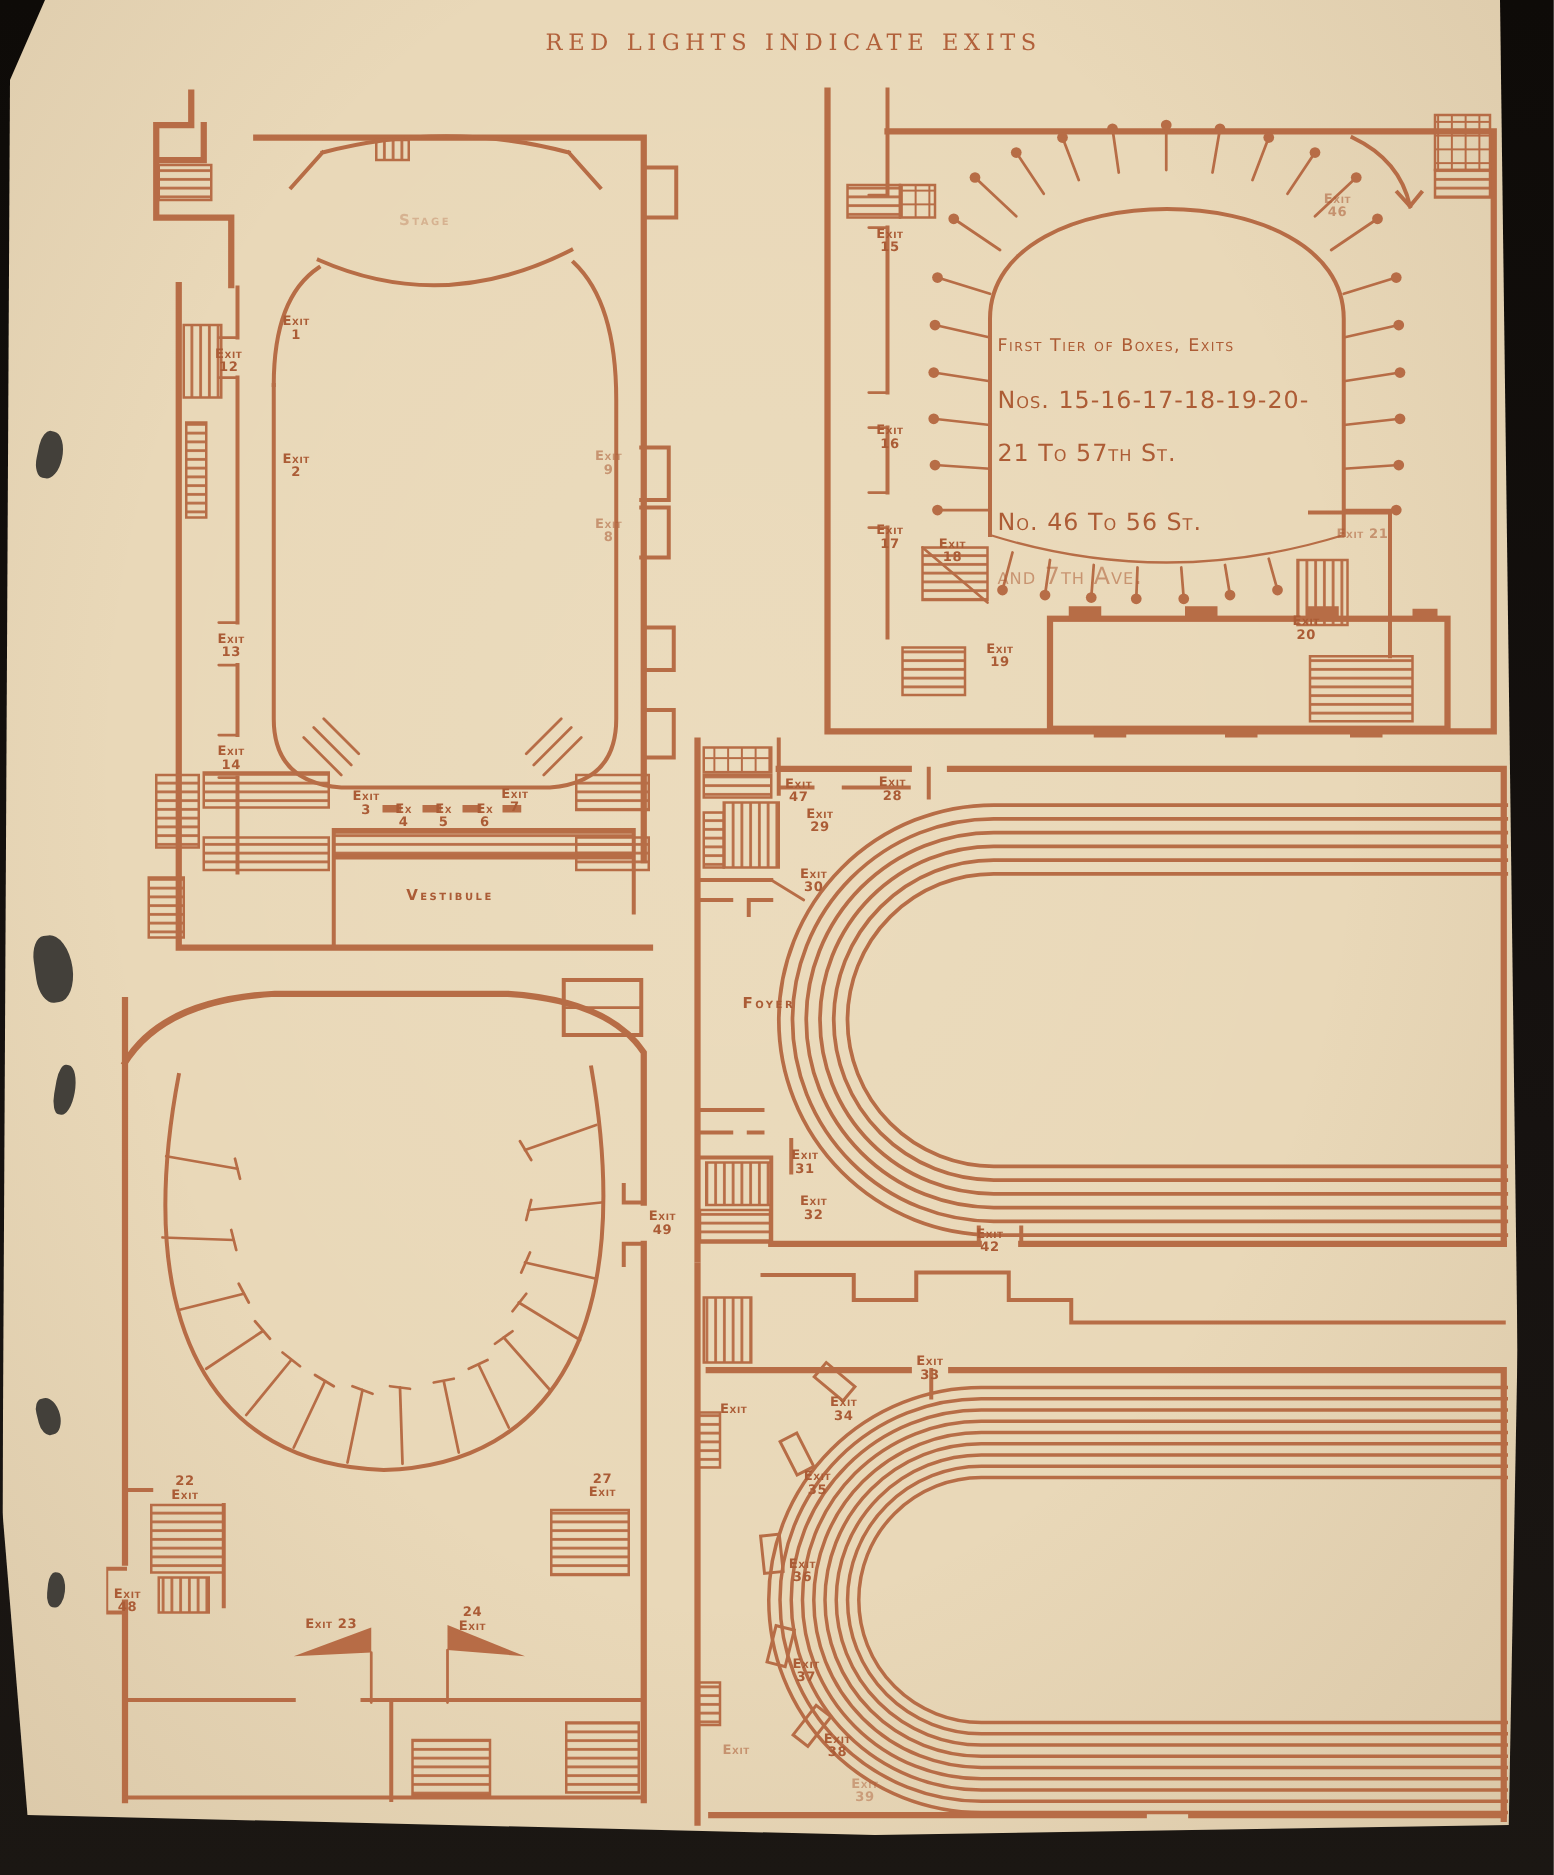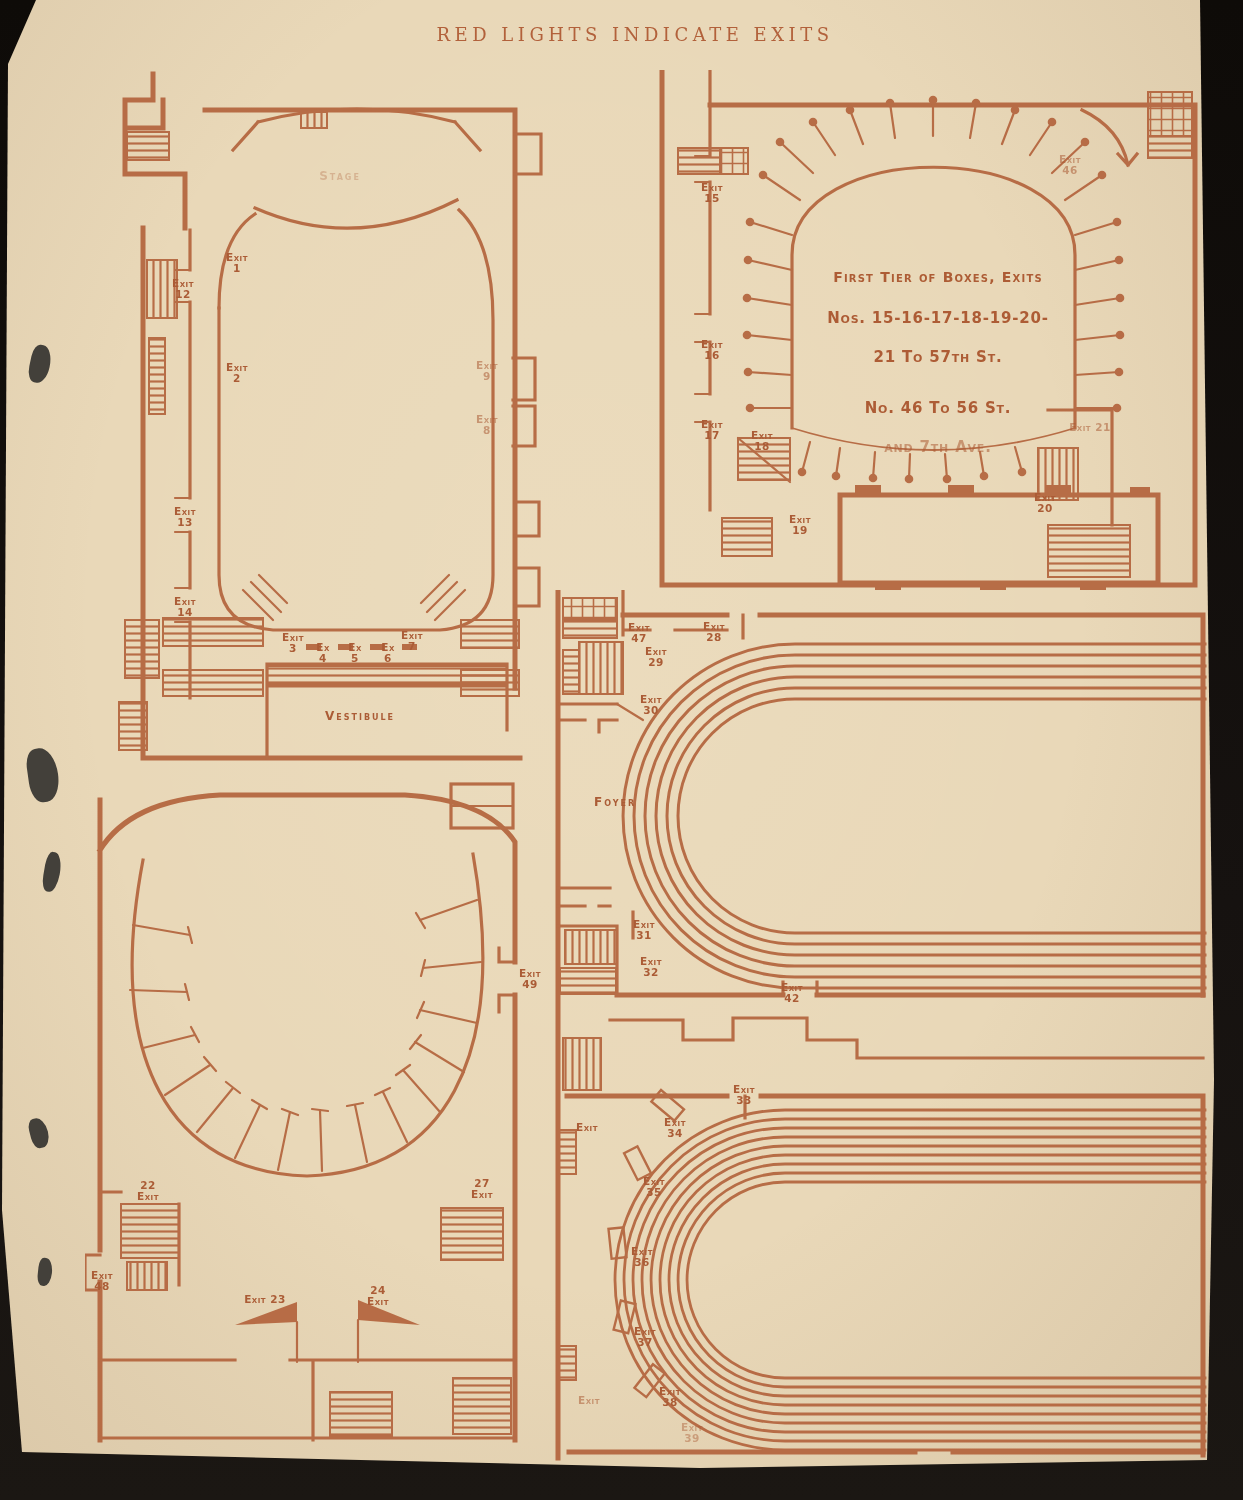--- a/index.html
+++ b/index.html
@@ -39,24 +39,24 @@
   svg .ph{fill:url(#hz);stroke:#b4653e;stroke-width:2;}
   svg .pv{fill:url(#vt);stroke:#b4653e;stroke-width:2;}
   svg .pg{fill:url(#gd);stroke:#b4653e;stroke-width:2;}
   
   .lbl{
     position:absolute;transform:translateX(-50%);
     font-variant:small-caps;font-weight:bold;font-size:10.5px;line-height:1.02;
     letter-spacing:.5px;color:#ab5c36;text-align:center;white-space:pre-line;
   }
   .big{font-size:12px;letter-spacing:2px;text-align:center;}
-  .cap{position:absolute;transform:translateX(-50%);text-align:center;color:#ad5c35;
-       font-variant:small-caps;font-weight:bold;white-space:pre-line;}
+  .cap{position:absolute;transform:translateX(-50%);color:#ad5c35;
+       font-variant:small-caps;font-weight:normal;white-space:pre-line;}
   .cap .l0{font-size:15.5px;letter-spacing:1.2px;margin-bottom:3px;}
-  .cap .l1,.cap .l2,.cap .l3,.cap .l4{font-size:15px;letter-spacing:.8px;margin-top:2px;}
+  .cap .l1,.cap .l2,.cap .l3,.cap .l4{font-size:19px;letter-spacing:.8px;margin-top:2px;}
   .faint{opacity:.45;filter:blur(.3px);}
   .vfaint{opacity:.30;filter:blur(.6px);}
   .smudge{opacity:.55;filter:blur(.5px);}
 </style>
 </head>
 <body>
 
 <svg width="0" height="0" style="position:absolute">
   <defs>
     <pattern id="hz" width="7" height="7" patternUnits="userSpaceOnUse">

